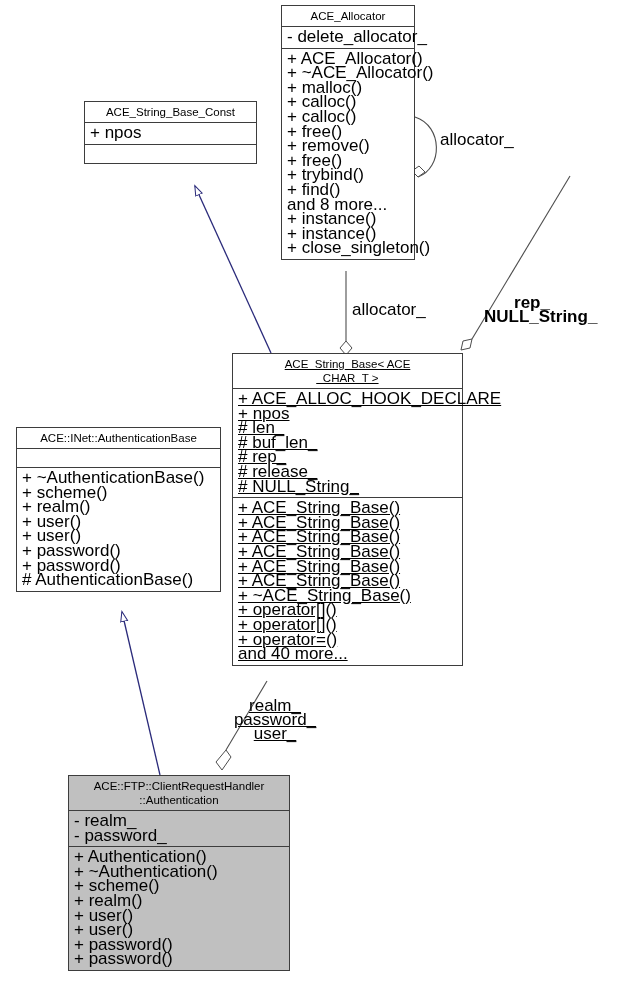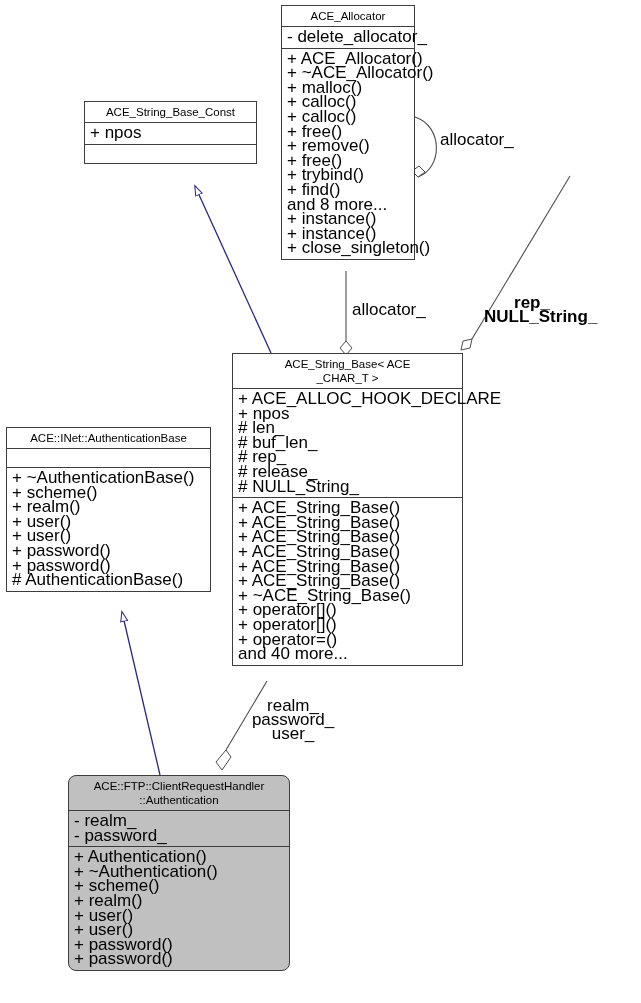--- a/index.html
+++ b/index.html
@@ -148,21 +148,21 @@
     <div class="title">ACE_String_Base_Const</div>
     <div class="sep"></div>
     <div class="compartment">
       <div class="row">+ npos</div>
     </div>
     <div class="sep"></div>
     <div class="compartment empty"></div>
   </div>
 
 
-  <div class="node" style="left:232px; top:353px; width:231px;">
+  <div class="node" style="left:232px; top:353px; width:231px;text-decoration:underline;">
     <div class="title">
       <div>ACE_String_Base&lt; ACE</div>
       <div>_CHAR_T &gt;</div>
     </div>
     <div class="sep"></div>
     <div class="compartment">
       <div class="row">+ ACE_ALLOC_HOOK_DECLARE</div>
       <div class="row">+ npos</div>
       <div class="row"># len_</div>
       <div class="row"># buf_len_</div>
@@ -179,38 +179,38 @@
       <div class="row">+ ACE_String_Base()</div>
       <div class="row">+ ACE_String_Base()</div>
       <div class="row">+ ~ACE_String_Base()</div>
       <div class="row">+ operator[]()</div>
       <div class="row">+ operator[]()</div>
       <div class="row">+ operator=()</div>
       <div class="row">and 40 more...</div>
     </div>
   </div>
 
-  <div class="node" style="left:6px; top:427px; width:205px;">
+  <div class="node" style="left:16px; top:427px; width:205px;">
     <div class="title">ACE::INet::AuthenticationBase</div>
     <div class="sep"></div>
     <div class="compartment empty"></div>
     <div class="sep"></div>
     <div class="compartment">
       <div class="row">+ ~AuthenticationBase()</div>
       <div class="row">+ scheme()</div>
       <div class="row">+ realm()</div>
       <div class="row">+ user()</div>
       <div class="row">+ user()</div>
       <div class="row">+ password()</div>
       <div class="row">+ password()</div>
       <div class="row"># AuthenticationBase()</div>
     </div>
   </div>
 
-  <div class="node filled" style="left:68px; top:775px; width:222px;border-radius:8px;">
+  <div class="node filled" style="left:68px; top:775px; width:222px;">
     <div class="title">
       <div>ACE::FTP::ClientRequestHandler</div>
       <div>::Authentication</div>
     </div>
     <div class="sep"></div>
     <div class="compartment">
       <div class="row">- realm_</div>
       <div class="row">- password_</div>
     </div>
     <div class="sep"></div>
@@ -228,19 +228,19 @@
 
   <div class="edge-label" style="left:440px; top:133px;">allocator_</div>
 
   <div class="edge-label" style="left:352px; top:303px;">allocator_</div>
 
   <div class="edge-label ctr" style="left:484px; top:296px; width:96px;font-weight:bold;">
     <div>rep_</div>
     <div>NULL_String_</div>
   </div>
 
-  <div class="edge-label ctr" style="left:250px; top:699px; width:86px;">
+  <div class="edge-label ctr" style="left:232px; top:699px; width:86px;text-decoration:underline;">
     <div>realm_</div>
     <div>password_</div>
     <div>user_</div>
   </div>
 
 </div>
 
 </body></html>

